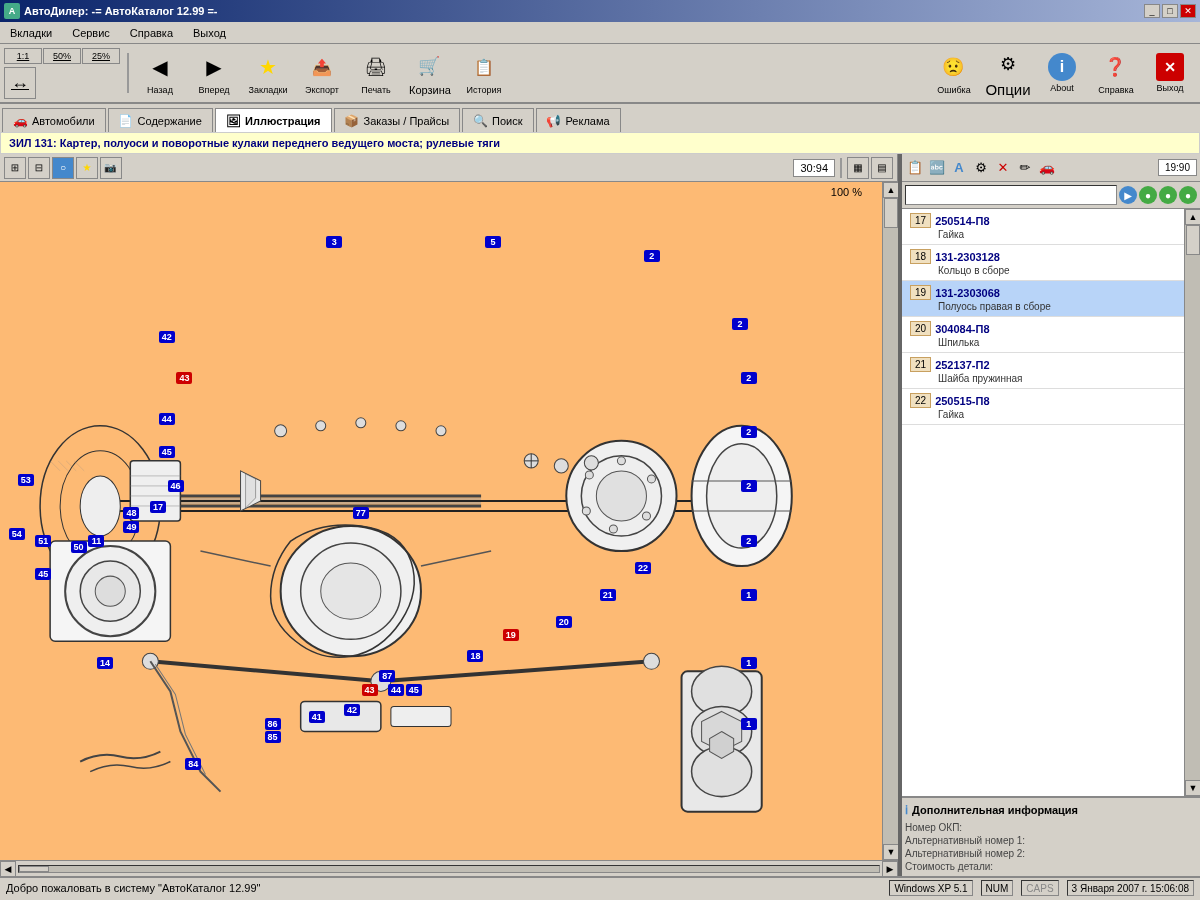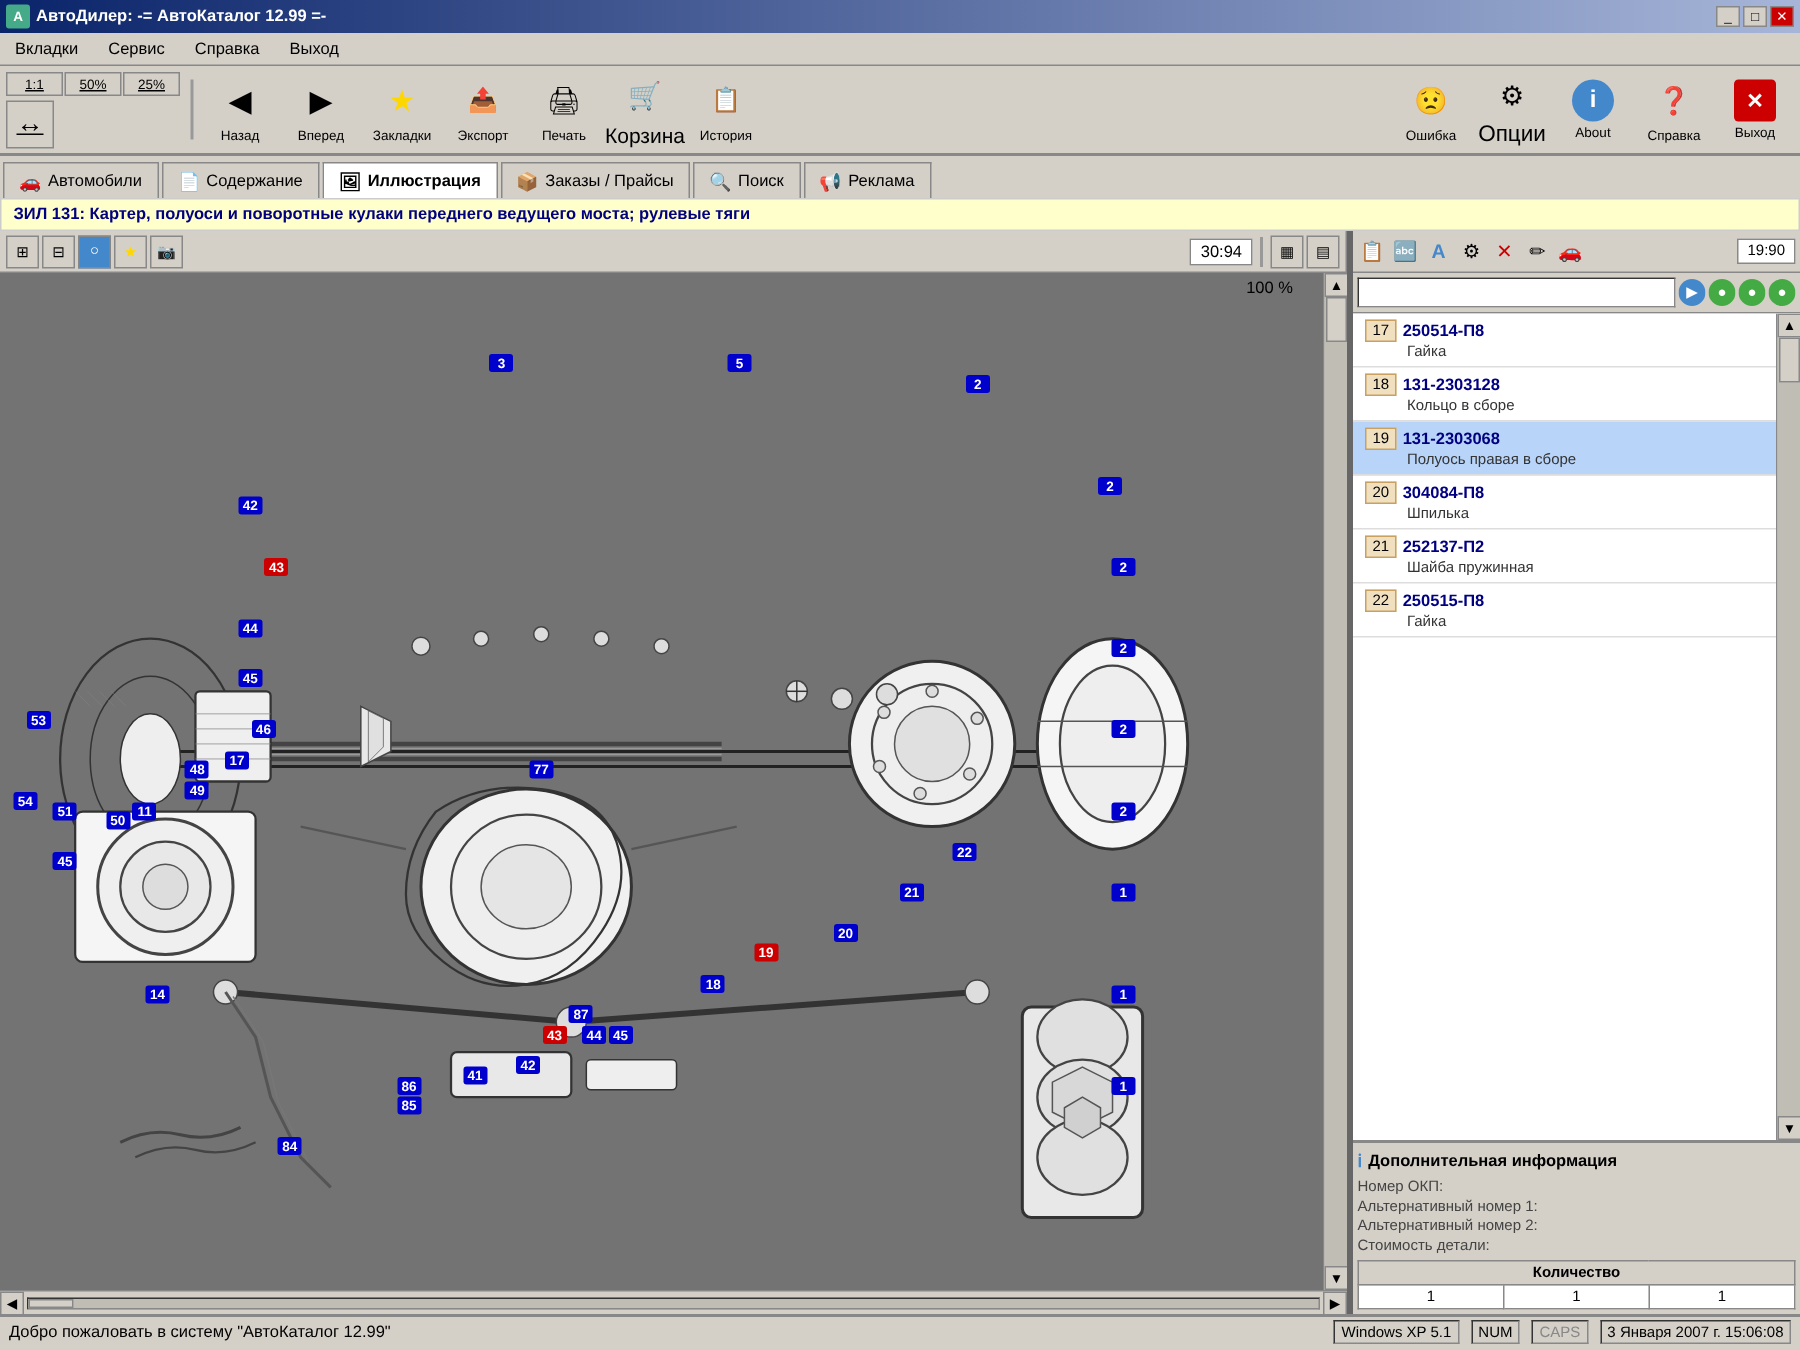--- a/index.html
+++ b/index.html
@@ -321,21 +321,21 @@
   <div class="tool-btn">
     <div class="tool-icon" style="font-size:16px;">📤</div>
     <span style="font-size:9px;">Экспорт</span>
   </div>
   <div class="tool-btn">
     <div class="tool-icon" style="font-size:18px;">🖨</div>
     <span style="font-size:9px;">Печать</span>
   </div>
   <div class="tool-btn">
     <div class="tool-icon" style="font-size:18px;">🛒</div>
-    <span style="font-size:14px;">Корзина</span>
+    <span style="font-size:11px;">Корзина</span>
   </div>
   <div class="tool-btn">
     <div class="tool-icon" style="font-size:16px;">📋</div>
     <span style="font-size:9px;">История</span>
   </div>
 
   <div style="flex:1;"></div>
 
   <div class="tool-btn">
     <div class="tool-icon" style="font-size:18px;">😟</div>
@@ -401,21 +401,21 @@
       <div style="flex:1;"></div>
       <div class="timer-box">30:94</div>
       <div style="width:2px;height:20px;background:#999;margin:0 3px;"></div>
       <div class="ill-btn">▦</div>
       <div class="ill-btn">▤</div>
     </div>
 
     <div style="flex:1;display:flex;flex-direction:column;overflow:hidden;">
       <div style="flex:1;display:flex;overflow:hidden;">
 
-        <div style="flex:1;background:#737373;position:relative;overflow:hidden;">
+        <div style="flex:1;background:#fdba74;position:relative;overflow:hidden;">
 
           <div style="position:absolute;top:4px;right:20px;font-size:11px;z-index:5;">100 %</div>
 
           <svg width="100%" height="100%" viewBox="0 0 880 620" style="position:absolute;top:0;left:0;">
 
             <g stroke="#333" fill="none" stroke-width="1">
 
               <line x1="80" y1="290" x2="760" y2="290" stroke="#222" stroke-width="2"></line>
               <line x1="80" y1="300" x2="760" y2="300" stroke="#222" stroke-width="2"></line>
 
@@ -669,32 +669,20 @@
       <div class="info-field">
         <span>Альтернативный номер 1:</span>
       </div>
       <div class="info-field">
         <span>Альтернативный номер 2:</span>
       </div>
       <div class="info-field">
         <span>Стоимость детали:</span>
       </div>
 
-      <table class="qty-table">
-        <tbody>
-            <tr class="qty-header">
-          <td colspan="3">Количество</td>
-        </tr>
-        <tr>
-          <td>1</td>
-          <td>1</td>
-          <td>1</td>
-        </tr>
-      </tbody>
-        </table>
     </div>
 
   </div>
 </div>
 
 <div class="status-bar">
   <div class="status-left">Добро пожаловать в систему "АвтоКаталог 12.99"</div>
   <div class="status-right">
     <div class="status-seg">Windows XP 5.1</div>
     <div class="status-seg">NUM</div>

